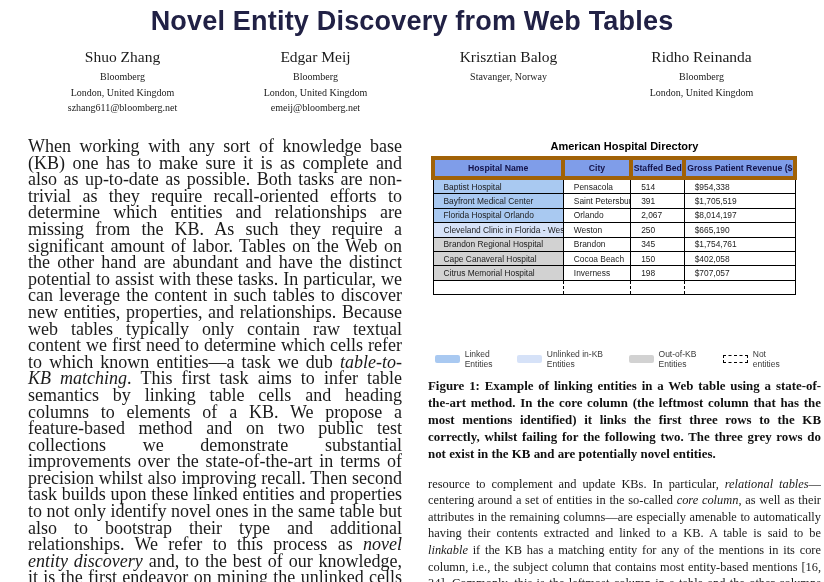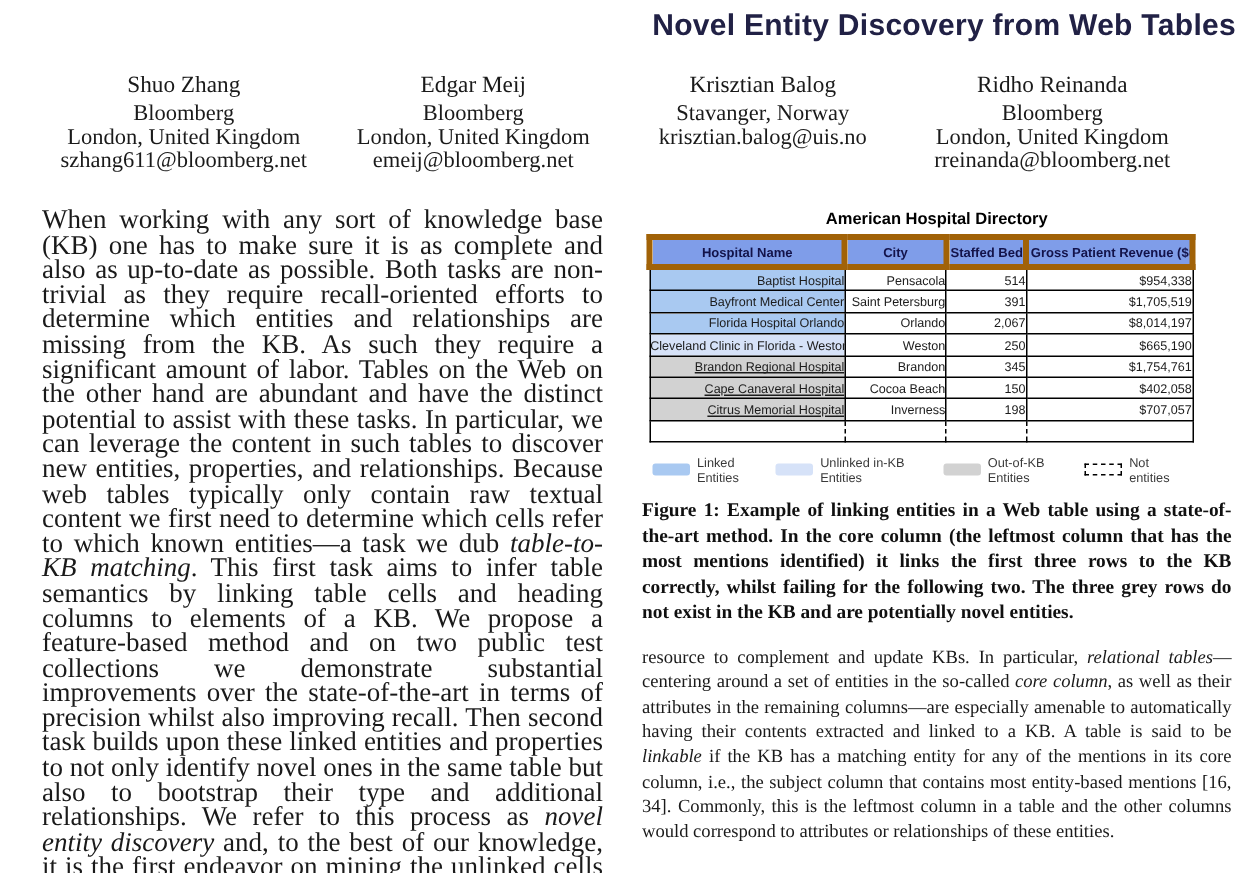--- a/index.html
+++ b/index.html
@@ -11,37 +11,37 @@
     font-family: "Liberation Serif", serif;
     color: #1a1a1a;
     overflow: hidden;
   }
   .title {
     position: absolute;
     top: 6px;
     left: 0;
     width: 100%;
     margin: 0;
-    text-align: right;
-    font-family: "Liberation Sans", sans-serif;
-    font-size: 20px;
+    text-align: center;
+    font-family: "Liberation Sans", sans-serif;
+    font-size: 27px;
     font-weight: 700;
     color: var(--title-color, #212145);
     letter-spacing: 0.2px;
   }
   .authors {
     position: absolute;
     top: 48px;
     left: 26px;
     width: 772px;
     display: flex;
   }
   .author { flex: 1 1 0; text-align: center; }
   .author-name { font-size: 15.5px; margin-bottom: 3px; }
-  .author-line { font-size: 15px; line-height: 15.5px; }
+  .author-line { font-size: 10px; line-height: 15.5px; }
 
   .col { position: absolute; top: 138px; }
   .col-left  { left: 28px;  width: 374px; }
   .col-right { left: 428px; width: 393px; }
 
   .abs-head {
     font-weight: 700;
     font-size: 14.5px;
     letter-spacing: 0.4px;
     margin: 0 0 5px 0;
@@ -75,44 +75,44 @@
     background: var(--header-bg, #7f9de9);
     border: 4px solid #a16207;
     padding: 3px 1px;
     font-size: 8.7px;
     color: #13134a;
     overflow: hidden;
     white-space: nowrap;
   }
   table.hosp td {
     border: 1px solid #000;
-    padding: 0 0;
+    padding: 0 10px;
     height: 13.4px;
-    text-align: right;
+    text-align: left;
     font-size: 8.4px;
     color: #1c1c1c;
     overflow: hidden;
     white-space: nowrap;
   }
   tr.linked   td:first-child { background: var(--linked-bg, #a9c9f1); }
   tr.unlinked td:first-child { background: var(--unlinked-bg, #d6e2f8); }
-  tr.outkb    td:first-child { background: var(--outkb-bg, #d2d2d2); text-decoration: underline; }
+  tr.outkb    td:first-child { background: var(--outkb-bg, #d2d2d2); }
   tr.notentity td { border: 1.6px dashed #000; background: #fff; }
 
   .legend {
     display: flex;
     align-items: center;
     justify-content: space-between;
     width: 358px;
     margin: 8px 0 0 7px;
     font-family: "Liberation Sans", sans-serif;
     font-size: 8.5px;
     color: #3a3a3a;
   }
-  .legend-item { display: flex; align-items: center; gap: 5px; }
+  .legend-item { display: flex; align-items: center; gap: 5px; margin-top: 46px; }
   .swatch { display: inline-block; width: 26px; height: 8px; border-radius: 2px; }
   .swatch.dashed {
     width: 24px; height: 6px;
     border: 1.6px dashed #000;
     background: #fff;
     border-radius: 0;
   }
   .caption {
     margin: 9px 0 0 0;
     font-weight: 700;
@@ -138,27 +138,25 @@
     </div>
     <div class="author">
       <div class="author-name">Edgar Meij</div>
       <div class="author-line">Bloomberg</div>
       <div class="author-line">London, United Kingdom</div>
       <div class="author-line">emeij@bloomberg.net</div>
     </div>
     <div class="author">
       <div class="author-name">Krisztian Balog</div>
       <div class="author-line">Stavanger, Norway</div>
-      <div class="author-line">krisztian.balog@uis.no</div>
     </div>
     <div class="author">
       <div class="author-name">Ridho Reinanda</div>
       <div class="author-line">Bloomberg</div>
       <div class="author-line">London, United Kingdom</div>
-      <div class="author-line">rreinanda@bloomberg.net</div>
     </div>
   </div>
 
   <div class="col col-left">
     <p class="para abstract-para"><span>When working with any sort of knowledge base (KB) one has to make sure it is as complete and also as up-to-date as possible. Both tasks are non-trivial as they require recall-oriented efforts to determine which entities and relationships are missing from the KB. As such they require a significant amount of labor. Tables on the Web on the other hand are abundant and have the distinct potential to assist with these tasks. In particular, we can leverage the content in such tables to discover new entities, properties, and relationships. Because web tables typically only contain raw textual content we first need to determine which cells refer to which known entities—a task we dub </span><i>table-to-KB matching</i><span>. This first task aims to infer table semantics by linking table cells and heading columns to elements of a KB. We propose a feature-based method and on two public test collections we demonstrate substantial improvements over the state-of-the-art in terms of precision whilst also improving recall. Then second task builds upon these linked entities and properties to not only identify novel ones in the same table but also to bootstrap their type and additional relationships. We refer to this process as </span><i>novel entity discovery</i><span> and, to the best of our knowledge, it is the first endeavor on mining the unlinked cells in web tables. Our method identifies not only out-of-KB (“novel”) information but also novel aliases for in-KB (“known”) entities. When evaluated using three purpose-built test collections, we find that our proposed approaches obtain a marked improvement in terms of precision over our baselines whilst keeping recall stable.</span></p>
   </div>
 
   <div class="col col-right">
     <div class="figure">
       <div class="fig-title">American Hospital Directory</div>

